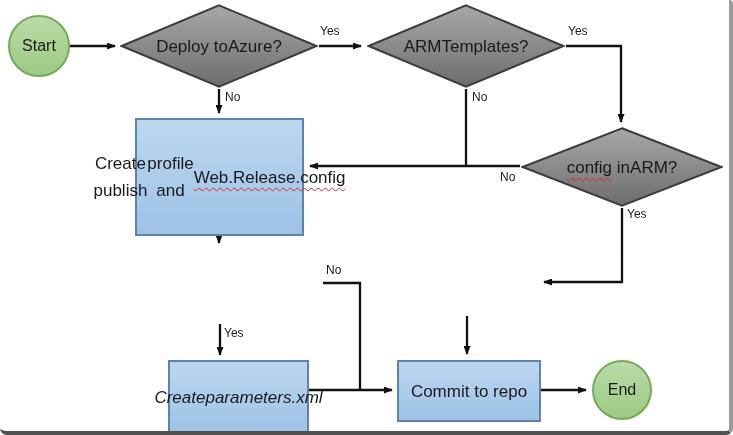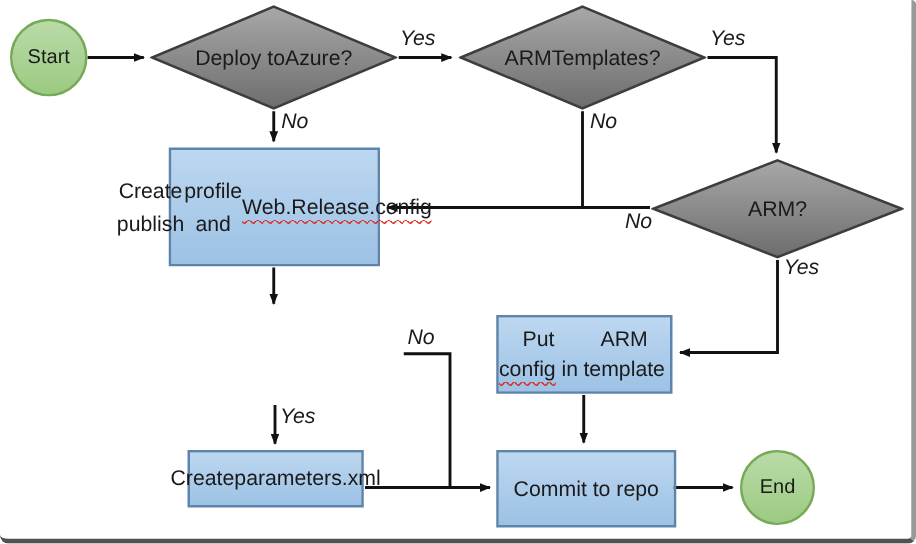--- a/index.html
+++ b/index.html
@@ -31,41 +31,40 @@
   }
   .process {
     background:linear-gradient(180deg, var(--process_fill_top,#bdd7f0), var(--process_fill_bottom,#9cc2e5));
     border:2px solid var(--process_border,#5e84ab);
     box-sizing:border-box;
   }
   .process .text { font-size:17px; }
   .lh27 .text { line-height:27px; }
   .lh24 .text { line-height:24px; }
   .edge-label {
-    position:absolute; z-index:4; font-size:17px; line-height:14px;
+    position:absolute; z-index:4; font-size:12px; line-height:14px;
     color:var(--text,#1a1a1a);
-    font-style:italic;
   }
   .sq {
     text-decoration-line:underline;
     text-decoration-style:wavy;
     text-decoration-color:var(--squiggle,#e0251b);
     text-decoration-thickness:1px;
     text-underline-offset:4px;
     text-decoration-skip-ink:none;
   }
   
   #node-start  { left:8px;   top:15px;  width:62px;  height:62px; }
   #node-deploy { left:120px; top:4px;   width:198px; height:84px; }
   #node-arm    { left:367px; top:4px;   width:198px; height:84px; }
   #node-handle { left:521px; top:127px; width:202px; height:80px; }
-  #node-create-publish { left:135px; top:118px; width:169px; height:95px; }
+  #node-create-publish { left:135px; top:118px; width:169px; height:118px; }
   #node-app    { left:118px; top:248px; width:204px; height:75px; }
   #node-put-config    { left:397px; top:252px; width:141px; height:63px; }
-  #node-create-params { left:150px; top:360px; width:141px; height:46px; }
+  #node-create-params { left:168px; top:360px; width:141px; height:75px;font-style:italic; }
   #node-commit { left:397px; top:360px; width:144px; height:62px; }
   #node-end    { left:592px; top:360px; width:60px;  height:60px; }
   
   #lbl-deploy-yes { left:320px; top:24px; }
   #lbl-arm-yes    { left:568px; top:24px; }
   #lbl-deploy-no  { left:225px; top:90px; }
   #lbl-arm-no     { left:472px; top:90px; }
   #lbl-handle-no  { left:500px; top:170px; }
   #lbl-handle-yes { left:627px; top:207px; }
   #lbl-app-no     { left:326px; top:263px; }
@@ -131,39 +130,34 @@
       <span>ARM</span>
       <span>Templates?</span>
     </div>
   </div>
 
   <div class="node" id="node-handle">
     <svg class="shape-svg" viewBox="0 0 100 50" preserveAspectRatio="none">
       <polygon points="50,0.8 99.2,25 50,49.2 0.8,25" fill="url(#grayGrad)" vector-effect="non-scaling-stroke" style="stroke:var(--decision_border,#3d3d3d); stroke-width:2"></polygon>
     </svg>
     <div class="text" style="line-height:25px">
+      <span><span class="sq">config</span><span> in</span></span>
       <span>ARM?</span>
     </div>
   </div>
 
 
   <div class="node process lh27" id="node-create-publish">
     <div class="text">
       <span>Create publish</span>
       <span>profile and</span>
       <span class="sq">Web.Release.config</span>
     </div>
   </div>
 
-  <div class="node process lh24" id="node-put-config">
-    <div class="text">
-      <span><span>Put </span><span class="sq">config</span><span> in</span></span>
-      <span>ARM template</span>
-    </div>
-  </div>
 
   <div class="node process lh24" id="node-create-params">
     <div class="text">
       <span>Create</span>
       <span>parameters.xml</span>
     </div>
   </div>
 
   <div class="node process" id="node-commit">
     <div class="text">

